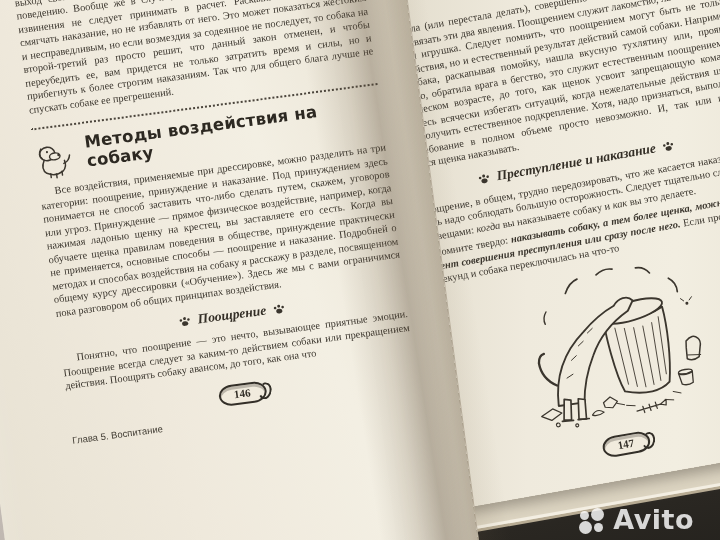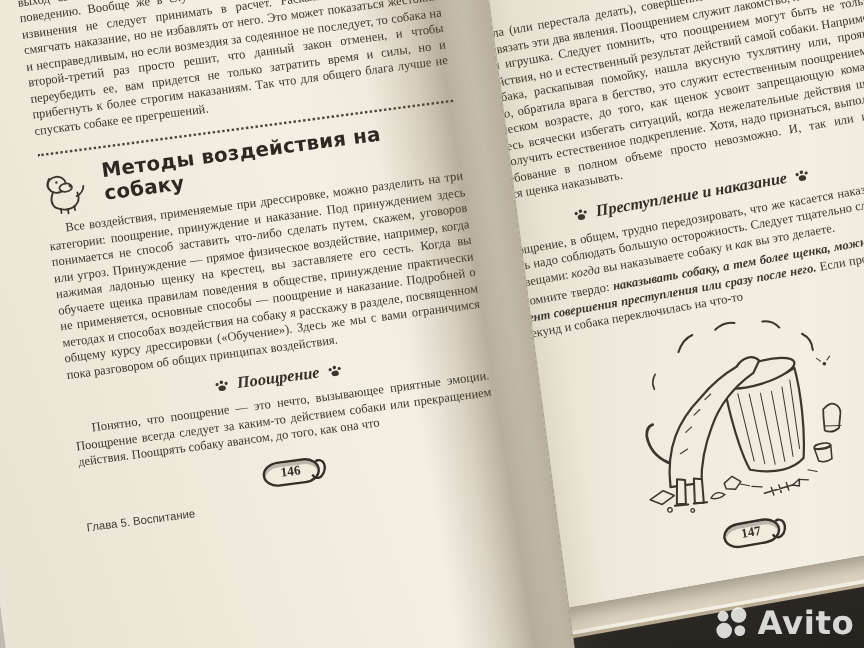--- a/index.html
+++ b/index.html
@@ -45,21 +45,21 @@
     font-weight:bold;font-size:11px;color:#332f28;padding:2px 9px 3px;
     border:2px solid #332f28;border-radius:14px/11px;background:#f1ebdd;
     box-shadow:inset 0 3px 0 rgba(51,47,40,.28);}
   .bowl::after{content:"";position:absolute;right:-7px;top:0;width:9px;height:13px;
     border:2px solid #332f28;border-radius:50%;border-left-color:transparent;
     transform:rotate(20deg);}
   .chap-footer{margin-top:8px;font-family:"Liberation Sans",sans-serif;
     font-size:9.5px;color:#433e35;}
   .illus{display:flex;justify-content:center;margin:6px 0 0;}
   
-  .wm{position:absolute;right:8px;bottom:5px;z-index:8;display:flex;align-items:center;
+  .wm{position:absolute;right:26px;bottom:5px;z-index:8;display:flex;align-items:flex-end;
     gap:7px;opacity:.82;}
   .wm-logo{position:relative;width:27px;height:27px;}
   .wm-logo span{position:absolute;background:#fff;border-radius:50%;display:block;}
   .wm-c1{width:9px;height:9px;left:1px;top:3px;}
   .wm-c2{width:13px;height:13px;left:12px;top:0;}
   .wm-c3{width:13px;height:13px;left:0;top:13px;}
   .wm-c4{width:9px;height:9px;left:15px;top:15px;}
   .wm-text{font-family:"DejaVu Sans",sans-serif;font-weight:bold;font-size:27px;
     color:#fff;letter-spacing:.5px;}
   svg .ink{stroke:#3b362e;fill:none;stroke-linecap:round;stroke-linejoin:round;}

